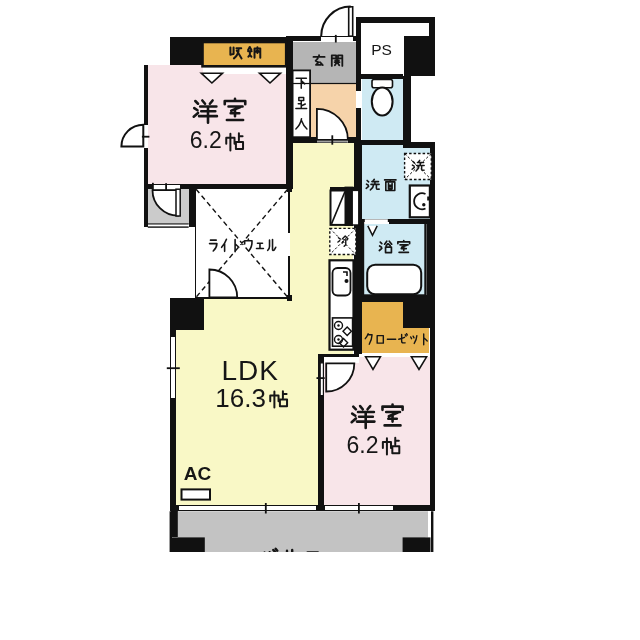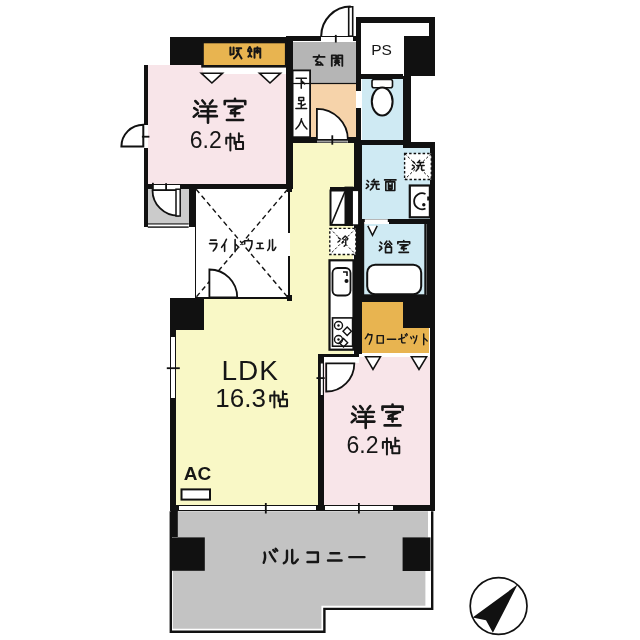--- a/index.html
+++ b/index.html
@@ -1,14 +1,14 @@
 <!DOCTYPE html>
 <html><head><meta charset="utf-8"><style>
 html,body{margin:0;padding:0;background:#fff}
-#plan{position:relative;width:640px;height:640px;background:#fff;overflow:hidden}
+#plan{position:relative;width:640px;height:552px;background:#fff;overflow:hidden}
 #plan > div{position:absolute}
 svg.ov{position:absolute;left:0;top:0}
 .kg path{vector-effect:non-scaling-stroke;fill:none;stroke:#161616;stroke-linecap:round;stroke-linejoin:round}
 </style></head><body>
 <div id="plan">
 <div style="left:147.8px;top:65px;width:138.4px;height:124.2px;background:#f8e5e9"></div>
 <div style="left:202.5px;top:66.3px;width:83.7px;height:7.7px;background:#fff"></div>
 <div style="left:290.2px;top:142.8px;width:66.2px;height:47.2px;background:#f9f8c6"></div>
 <div style="left:290.2px;top:189px;width:63.3px;height:165.1px;background:#f9f8c6"></div>
 <div style="left:176.4px;top:297.9px;width:141.2px;height:207.2px;background:#f9f8c6"></div>

